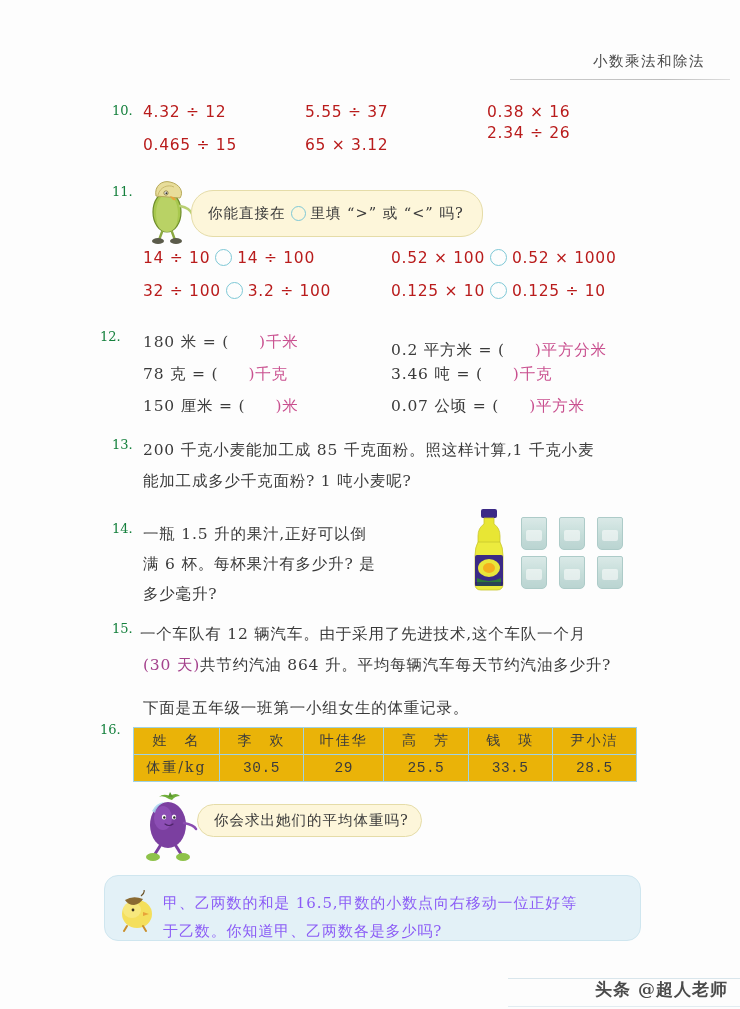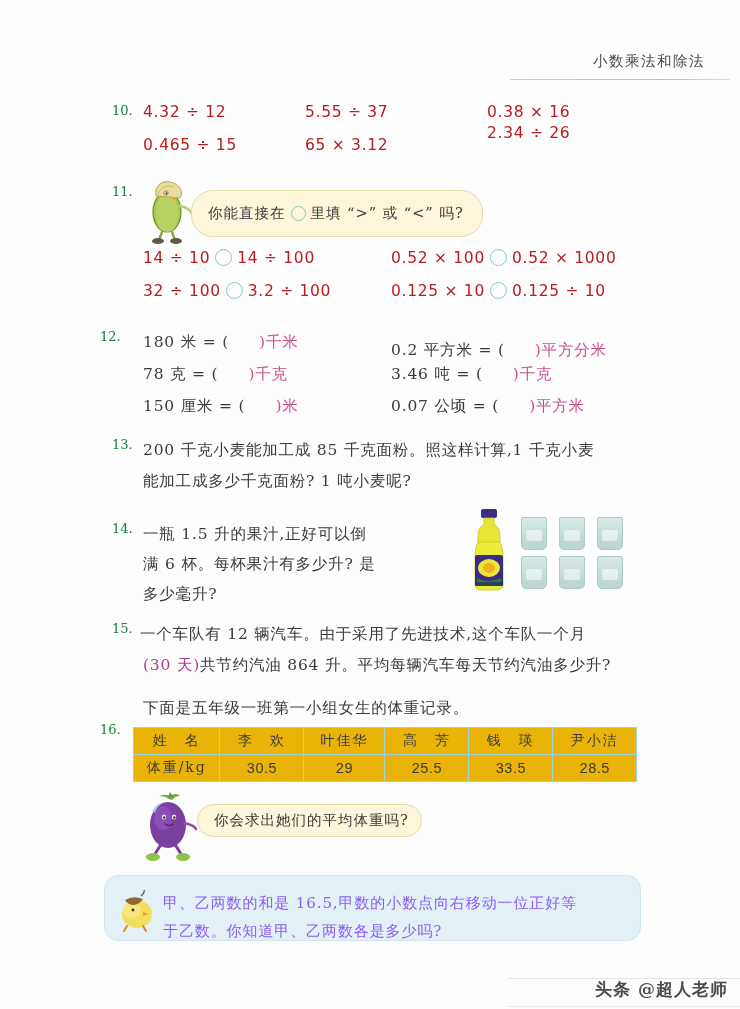--- a/index.html
+++ b/index.html
@@ -118,21 +118,21 @@
   .wtable td {
     border: 1.4px solid #9ed2e6;
     text-align: center;
     font-size: 14px;
     color: #3c3c3c;
     height: 26px;
     letter-spacing: 2px;
     padding: 0 4px;
   }
   .wtable td.num {
-    font-family: Liberation Sans, sans-serif;
+    font-family: Liberation Mono, monospace;
     letter-spacing: 0.5px;
     font-size: 14.5px;
     text-align: center;
   }
   .wtable td.rowhdr {
     width: 86px;
   }
   .wtable td.namecell { width: 86px; }
 
   

